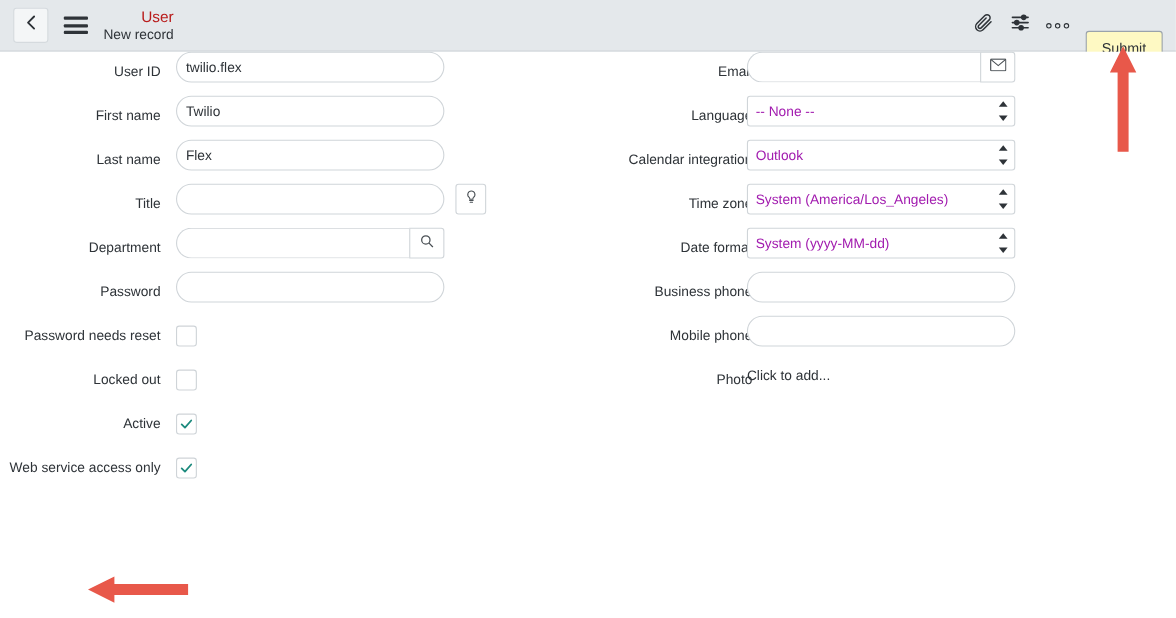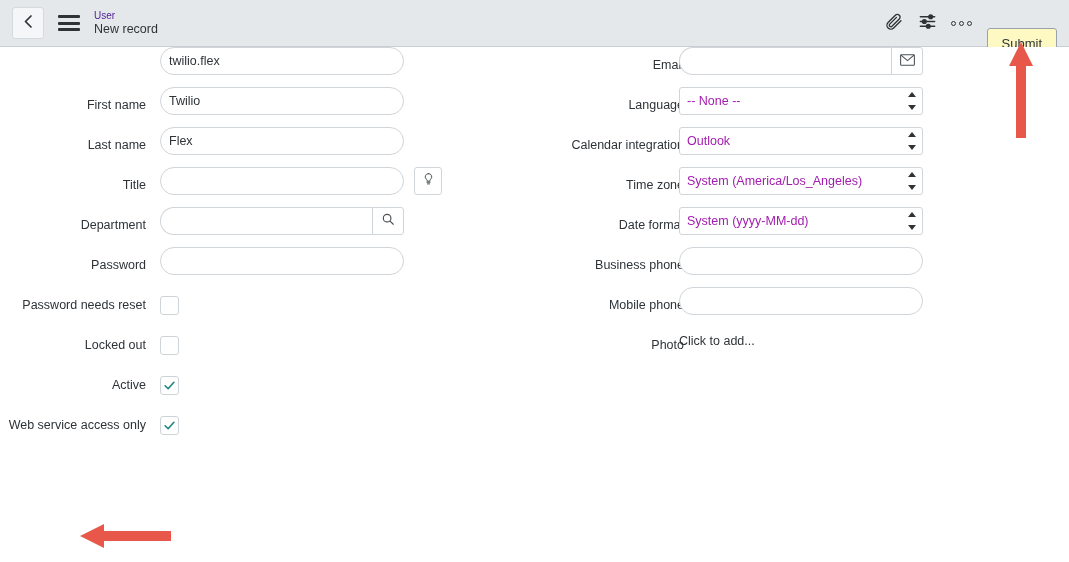--- a/index.html
+++ b/index.html
@@ -27,21 +27,21 @@
   .hamburger {
     margin-left: 14px; width: 22px; height: 16px;
     display: flex; flex-direction: column; justify-content: space-between;
     cursor: pointer;
   }
   .hamburger span { display: block; height: 3px; background: #2e3338; border-radius: 1px; }
   .titlewrap {
     margin-left: 14px; display: flex; flex-direction: column; justify-content: center;
     line-height: 1.18;
   }
-  .title-main { font-size: 10px; color: #4c1d95; }
+  .title-main { font-size: 14px; color: #b91c1c; text-align: right; }
   .title-sub { font-size: 12.5px; color: #2e3338; }
 
   .header-right {
     margin-left: auto; display: flex; align-items: center; gap: 0px; padding-right: 12px;
   }
   .hicon {
     width: 34px; height: 34px; display: flex; align-items: center; justify-content: center;
     cursor: pointer; color: #2e3338;
   }
   .dots { display: flex; gap: 3px; align-items: center; }
@@ -189,20 +189,21 @@
 
       <div class="submit-top">Submit</div>
     </div>
   </div>
 
   <div class="form">
 
     <div class="col col-left">
 
       <div class="row">
+        <div class="lbl">User ID</div>
         <div class="ctl">
           <input class="tf" value="twilio.flex" style="">
         </div>
       </div>
 
       <div class="row">
         <div class="lbl">First name</div>
         <div class="ctl">
           <input class="tf" value="Twilio" style="">
         </div>

